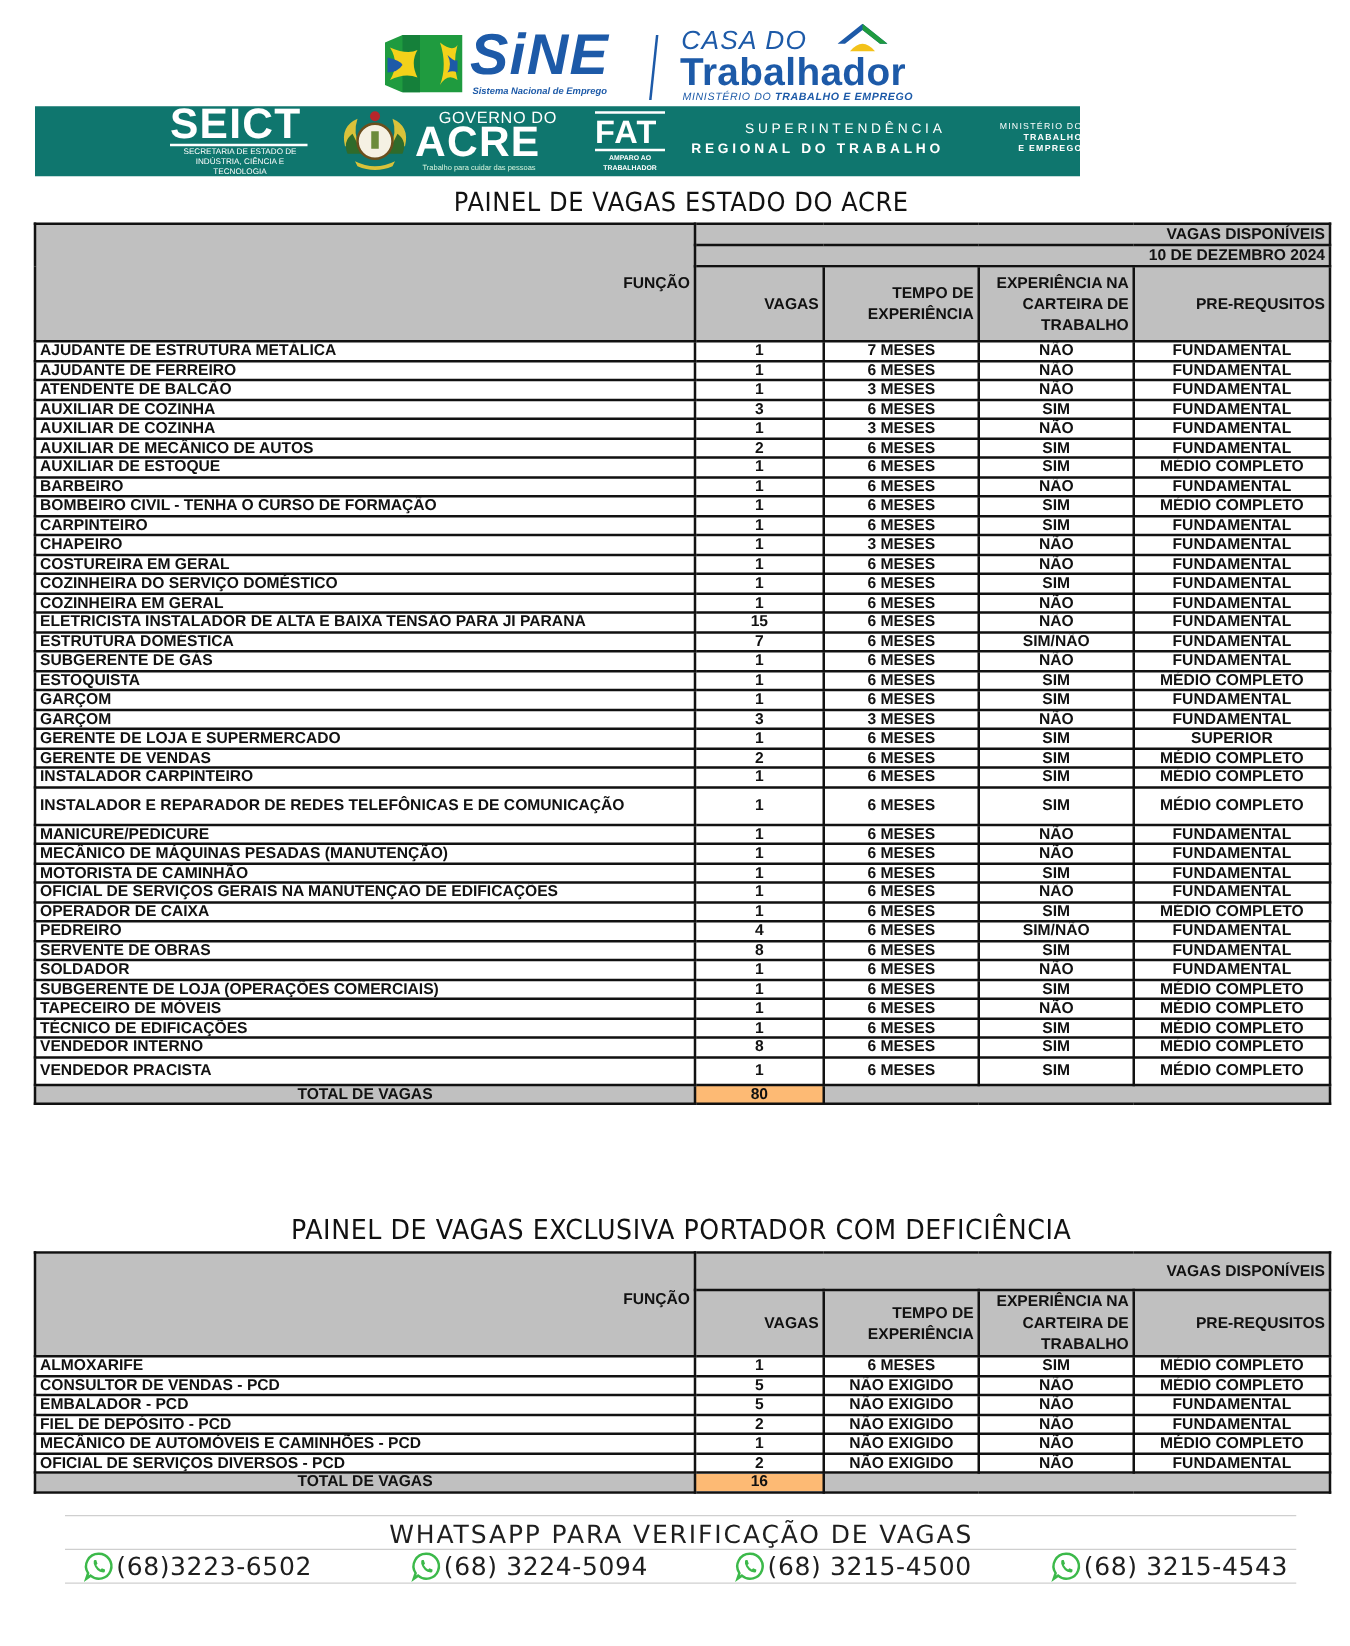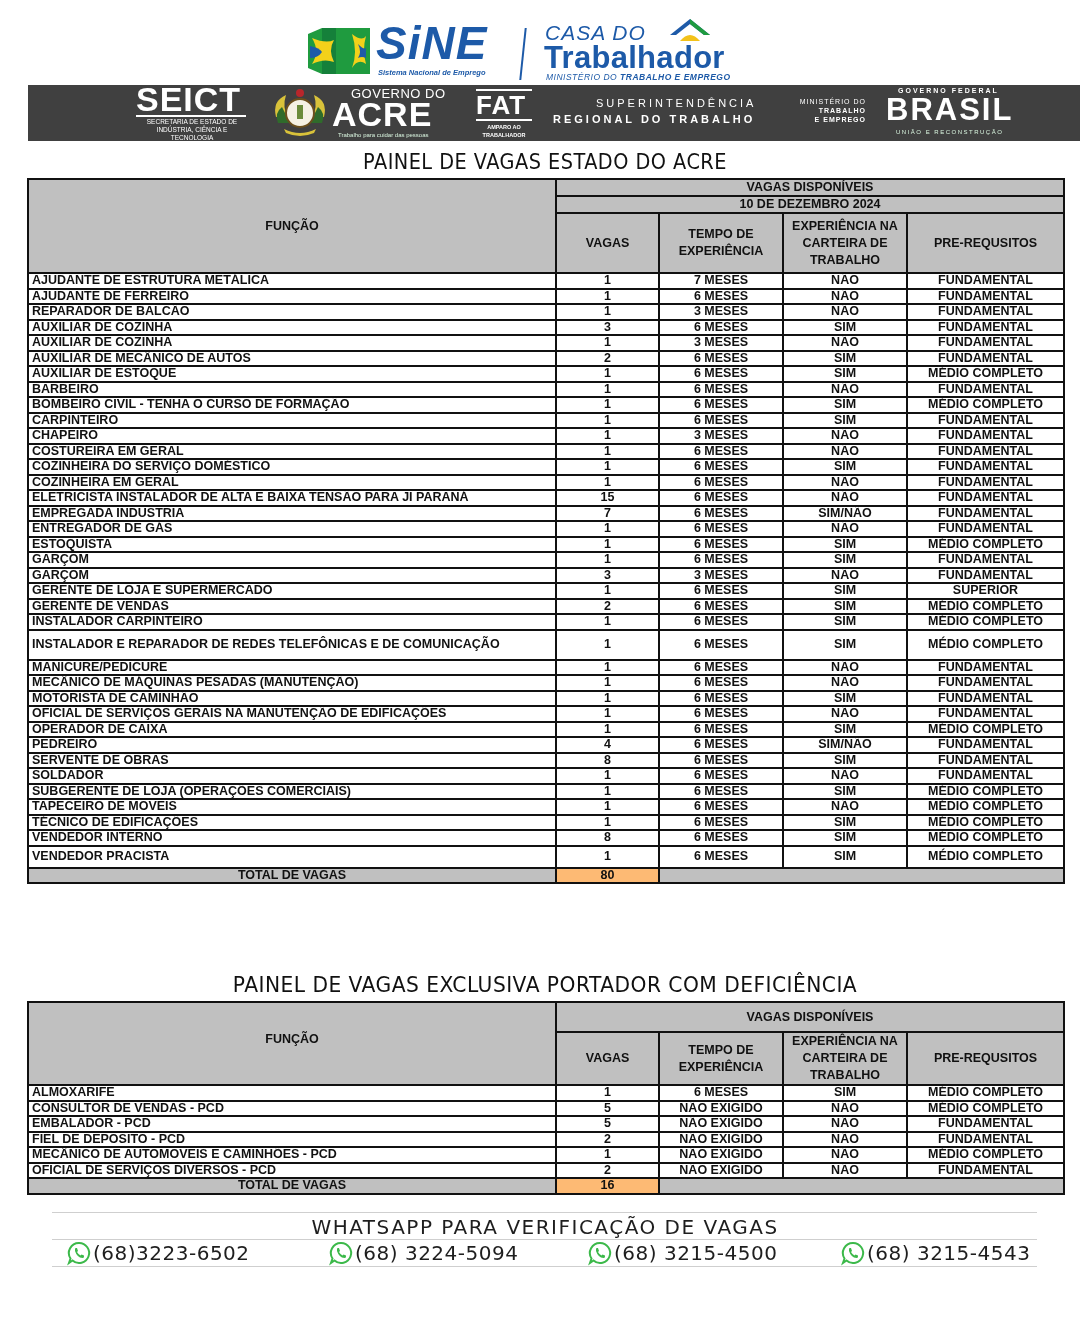--- a/index.html
+++ b/index.html
@@ -11,21 +11,21 @@
   .sine-word { position: absolute; left: 76px; top: 6px; font-family: "Liberation Sans", sans-serif; font-weight: 900; font-style: italic; font-size: 46px; color: #1d5aa8; letter-spacing: 1px; line-height: 46px; text-align: center; }
   .sine-sub { position: absolute; left: 78px; top: 54px; font-size: 7.5px; font-weight: bold; font-style: italic; color: #1d5aa8; }
   .logo-divider { position: absolute; left: 222px; top: 14px; width: 2px; height: 52px; background: #1d5aa8; transform: skewX(-6deg); }
   .casa-do { position: absolute; left: 245px; top: 8px; font-size: 21px; font-style: italic; color: #1d5aa8; letter-spacing: 1px; line-height: 22px; }
   .house-icon { position: absolute; left: 370px; top: 5px; width: 40px; height: 24px; }
   .trabalhador { position: absolute; left: 244px; top: 28px; font-size: 31px; font-weight: 900; color: #1d5aa8; line-height: 32px; letter-spacing: 0.3px; }
   .ministerio { position: absolute; left: 246px; top: 58px; font-size: 8.5px; font-style: italic; color: #1d5aa8; letter-spacing: 0.5px; }
   .ministerio b { font-weight: 900; }
 
   
-  .green-banner { position: absolute; left: 28px; top: 85px; width: 1028px; height: 56px; background: #404040; color: #fff; overflow: hidden; padding-left: 25px; }
+  .green-banner { position: absolute; left: 28px; top: 85px; width: 836px; height: 56px; background: #0f766e; color: #fff; overflow: hidden; }
   .seict { position: absolute; left: 108px; top: -4px; font-size: 34px; font-weight: 900; letter-spacing: 1px; line-height: 36px; }
   .seict-line { position: absolute; left: 108px; top: 30px; width: 110px; height: 2px; background: #fff; }
   .seict-sub { position: absolute; left: 110px; top: 33px; width: 108px; text-align: center; font-size: 6.5px; line-height: 8px; }
   .acre-crest { position: absolute; left: 242px; top: 2px; width: 60px; height: 52px; }
   .gov-do { position: absolute; left: 308px; top: 2px; font-size: 13px; letter-spacing: 0.5px; line-height: 14px; margin-left: 15px; }
   .acre-word { position: absolute; left: 304px; top: 12px; font-size: 34px; font-weight: bold; line-height: 34px; letter-spacing: 1px; }
   .acre-sub { position: absolute; left: 310px; top: 47px; font-size: 6px; color: #d9f5df; }
   .fat-bar-top { position: absolute; left: 448px; top: 4px; width: 56px; height: 2px; background: #fff; }
   .fat-word { position: absolute; left: 448px; top: 6px; font-size: 26px; font-weight: bold; line-height: 28px; letter-spacing: 1px; }
   .fat-bar-bot { position: absolute; left: 448px; top: 34px; width: 56px; height: 2px; background: #fff; }
@@ -39,21 +39,21 @@
   .gf-bot { position: absolute; left: 868px; top: 44px; font-size: 6px; letter-spacing: 1.5px; color: #d9f5df; }
 
   
   .panel-title { position: absolute; left: 0; width: 1090px; text-align: center; font-family: "DejaVu Sans", sans-serif; font-size: 21px; letter-spacing: 0.5px; transform: scaleX(0.92); transform-origin: 545px 0; }
   .panel-title.t1 { top: 150px; }
   .panel-title.t2 { top: 972px; font-size: 22px; left: 28px; width: 1034px; transform-origin: 517px 0; }
 
   
   table.vagas { position: absolute; left: 27px; width: 1036px; border-collapse: collapse; table-layout: fixed; font-weight: bold; font-size: 12.5px; }
   table.vagas td, table.vagas th { border: 2px solid #111; padding: 0 3px; white-space: nowrap; overflow: hidden; }
-  table.vagas th { background: #c0c0c0; font-size: 12.5px; text-align: center; line-height: 17px; }
+  table.vagas th { background: #c0c0c0; font-size: 12.5px; text-align: right; line-height: 17px; }
   table.vagas td { background: #fff; height: 13.5px; line-height: 13.5px; }
   table.vagas td.c { text-align: center; }
   table.vagas tr.tall td { height: 20px; }
   table.vagas tr.tall2 td { height: 28px; }
   table.vagas tr.total td { background: #c0c0c0; text-align: center; }
   table.vagas tr.total td.vagas-total { background: #fdba74; margin-left: 27px; }
   #t1 { top: 178px; }
   #t2 { top: 1001px; }
 
   
@@ -153,21 +153,21 @@
         <td class="c">FUNDAMENTAL</td>
       </tr>
       <tr>
         <td>AJUDANTE DE FERREIRO</td>
         <td class="c">1</td>
         <td class="c">6 MESES</td>
         <td class="c">NÃO</td>
         <td class="c">FUNDAMENTAL</td>
       </tr>
       <tr>
-        <td>REPARADOR DE BALCÃO</td>
+        <td>ATENDENTE DE BALCÃO</td>
         <td class="c">1</td>
         <td class="c">3 MESES</td>
         <td class="c">NÃO</td>
         <td class="c">FUNDAMENTAL</td>
       </tr>
       <tr>
         <td>AUXILIAR DE COZINHA</td>
         <td class="c">3</td>
         <td class="c">6 MESES</td>
         <td class="c">SIM</td>
@@ -244,28 +244,28 @@
         <td class="c">FUNDAMENTAL</td>
       </tr>
       <tr>
         <td>ELETRICISTA INSTALADOR DE ALTA E BAIXA TENSÃO PARA JI PARANÁ</td>
         <td class="c">15</td>
         <td class="c">6 MESES</td>
         <td class="c">NÃO</td>
         <td class="c">FUNDAMENTAL</td>
       </tr>
       <tr>
-        <td>EMPREGADA INDÚSTRIA</td>
+        <td>ESTRUTURA DOMÉSTICA</td>
         <td class="c">7</td>
         <td class="c">6 MESES</td>
         <td class="c">SIM/NÃO</td>
         <td class="c">FUNDAMENTAL</td>
       </tr>
       <tr>
-        <td>ENTREGADOR DE GÁS</td>
+        <td>SUBGERENTE DE GÁS</td>
         <td class="c">1</td>
         <td class="c">6 MESES</td>
         <td class="c">NÃO</td>
         <td class="c">FUNDAMENTAL</td>
       </tr>
       <tr>
         <td>ESTOQUISTA</td>
         <td class="c">1</td>
         <td class="c">6 MESES</td>
         <td class="c">SIM</td>

